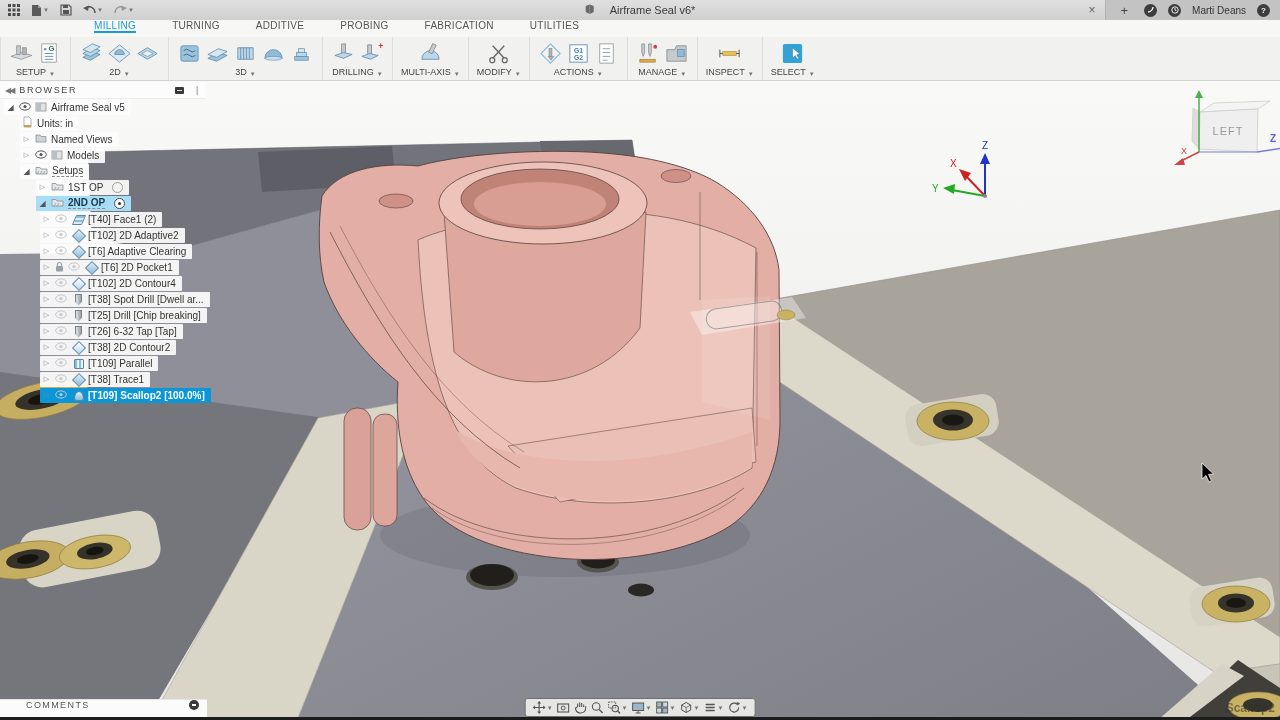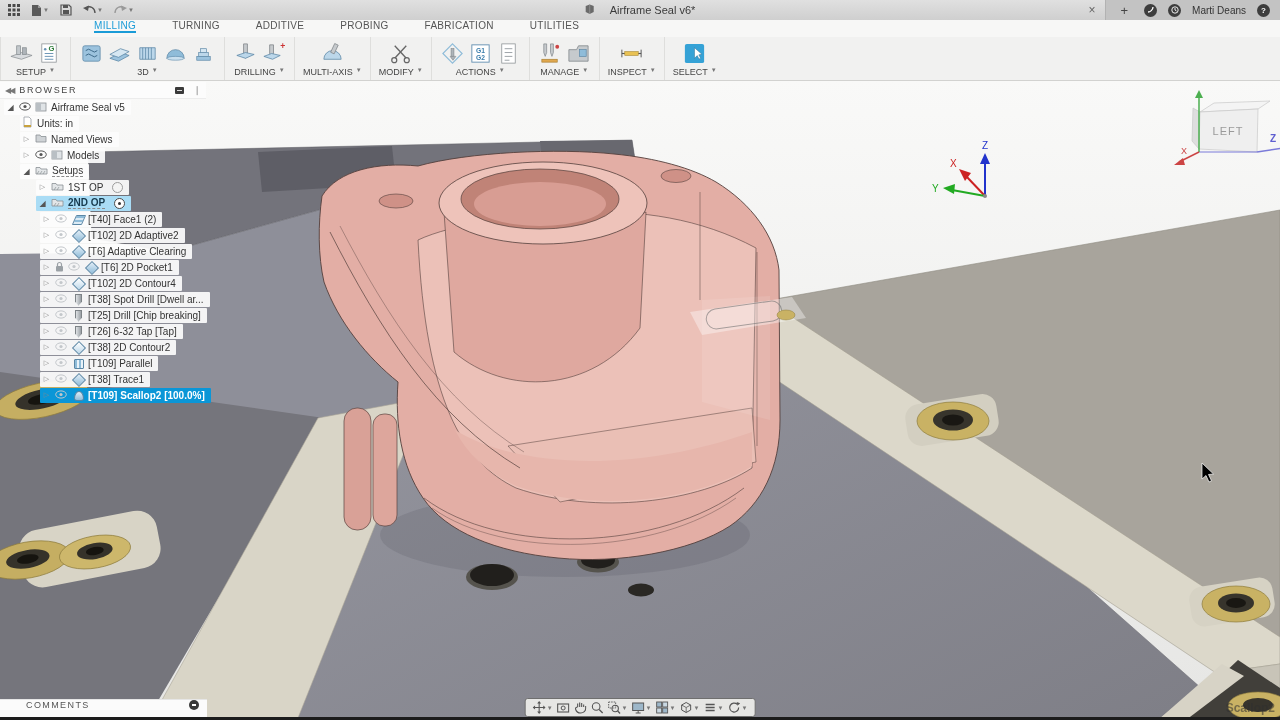--- a/index.html
+++ b/index.html
@@ -32,21 +32,21 @@
 
   
   .toolbar{position:absolute;top:37px;left:0;right:0;height:43px;z-index:10;background:#f1f1f0;
     border-bottom:1px solid #d2d2d0;display:flex;align-items:stretch}
   .manufacture{margin:4px 4px;background:#fff;border:1px solid #c6c6c4;border-radius:2px;
     display:flex;align-items:center;gap:5px;padding:0 9px;font-size:10px;font-weight:bold;color:#3e3e3e}
   .tb-group{display:flex;flex-direction:column;align-items:center;justify-content:space-between;
     padding:2px 8px 2px;border-left:1px solid #deded c}
   .tb-group{border-left:1px solid #dededc}
   .tb-icons{display:flex;gap:3px;align-items:center;flex:1}
-  .tb-label{font-size:9px;color:#454545;display:flex;gap:3px;align-items:flex-start;padding-bottom:1px}
+  .tb-label{font-size:9px;color:#454545;display:flex;gap:3px;align-items:flex-end;padding-bottom:1px}
   .ticon{width:25px;height:25px;display:block}
 
   
   .browser{position:absolute;top:82px;left:0;width:215px;z-index:6;font-size:10px}
   .b-header{background:rgba(252,252,252,.96);height:16px;width:196px;display:flex;align-items:center;
     gap:6px;padding:0 5px;border-bottom:1px solid #ececec}
   .b-collapse{color:#777;font-size:8px;letter-spacing:-2px}
   .b-title{letter-spacing:1.6px;font-size:9px;color:#444;flex:1}
   .dock{width:9px;height:7px;background:#3a3a3a;border-radius:1px;position:relative}
   .dock::after{content:"";position:absolute;left:2px;top:3px;width:5px;height:1px;background:#ddd}
@@ -337,20 +337,41 @@
           <line x1="8" y1="19" x2="17" y2="19" stroke="#6a94b5"></line>
           <circle cx="8.5" cy="8.5" r="1.3" fill="#6a94b5"></circle>
         </svg>
     </div>
     <div class="tb-label">
         <span>SETUP</span>
         <span class="caret">▼</span>
       </div>
   </div>
 
+  <div class="tb-group">
+    <div class="tb-icons">
+      <svg class="ticon" viewBox="0 0 26 26">
+          <path d="M4 17l10-6 8 3-10 6z" fill="#9cc3de" stroke="#5b87a6" stroke-width="0.8"></path>
+          <path d="M4 13l10-6 8 3-10 6z" fill="#bcd7ea" stroke="#5b87a6" stroke-width="0.8"></path>
+          <path d="M4 9l10-6 8 3-10 6z" fill="#d6e7f2" stroke="#5b87a6" stroke-width="0.8"></path>
+        </svg>
+      <svg class="ticon" viewBox="0 0 26 26">
+          <path d="M13 4L24 13 13 22 2 13z" fill="#ddebf5" stroke="#5b87a6" stroke-width="0.8"></path>
+          <path d="M8 14a5 5 0 0110 0z" fill="#8fbcd9" stroke="#5b87a6" stroke-width="0.8"></path>
+        </svg>
+      <svg class="ticon" viewBox="0 0 26 26">
+          <path d="M13 7l10 6-10 6L3 13z" fill="#bcd7ea" stroke="#5b87a6" stroke-width="0.8"></path>
+          <path d="M13 10l6 3-6 3-6-3z" fill="#e8f1f8" stroke="#5b87a6" stroke-width="0.6"></path>
+        </svg>
+    </div>
+    <div class="tb-label">
+        <span>2D</span>
+        <span class="caret">▼</span>
+      </div>
+  </div>
 
   <div class="tb-group">
     <div class="tb-icons">
       <svg class="ticon" viewBox="0 0 26 26">
           <rect x="4" y="5" width="18" height="16" rx="2" fill="#9cc3de" stroke="#5b87a6" stroke-width="0.8"></rect>
           <path d="M7 10q3-3 6 0t6 0M7 15q3-3 6 0t6 0" fill="none" stroke="#2f5d7d" stroke-width="0.9"></path>
         </svg>
       <svg class="ticon" viewBox="0 0 26 26">
           <path d="M3 18l11-6 9 3-11 6z" fill="#9cc3de" stroke="#5b87a6" stroke-width="0.8"></path>
           <path d="M3 14l11-6 9 3-11 6z" fill="#d6e7f2" stroke="#5b87a6" stroke-width="0.8"></path>

